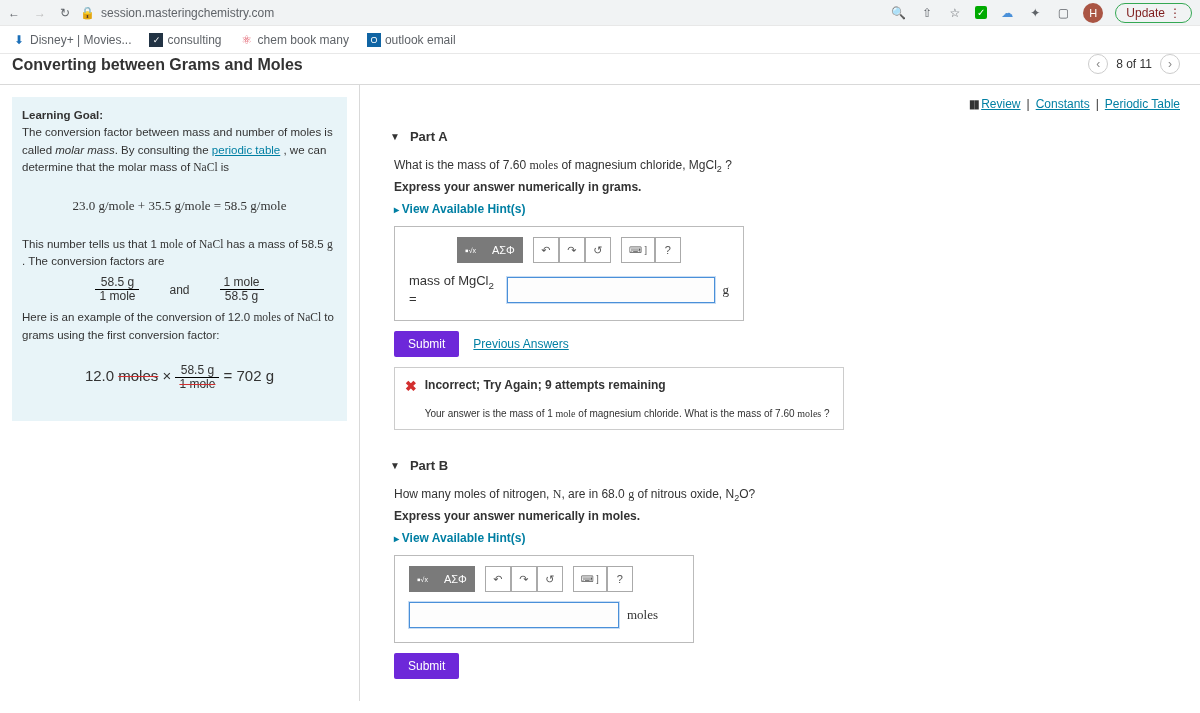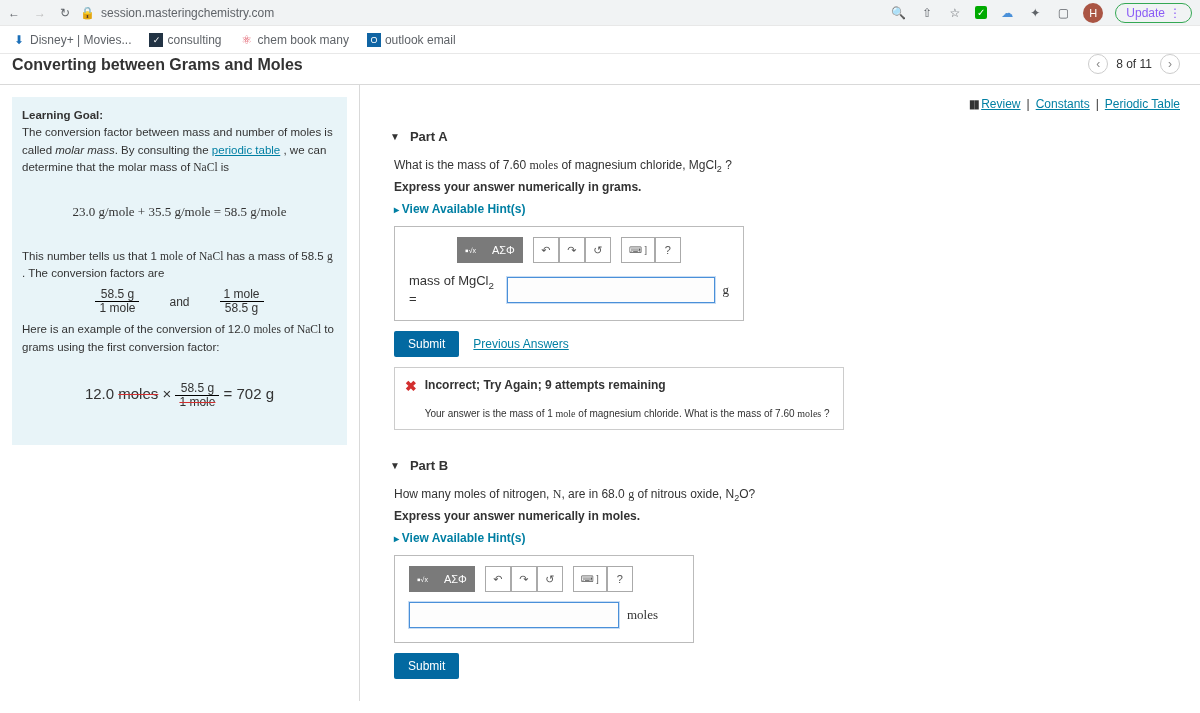--- a/index.html
+++ b/index.html
@@ -7,37 +7,37 @@
 .browser-bar{height:26px;background:#f1f3f4;display:flex;align-items:center;padding:0 8px;gap:10px;border-bottom:1px solid #e8e8e8}
 .nav-arrows{display:flex;gap:14px;align-items:center;color:#5f6368}
 .nav-arrows span{cursor:pointer}
 .url-bar{flex:1;display:flex;align-items:center;gap:6px;color:#5f6368;font-size:12px}
 .lock-icon{color:#5f6368}
 .url-text{color:#5f6368}
 .browser-right{display:flex;align-items:center;gap:12px}
 .ext-icon{width:16px;height:16px;display:inline-flex;align-items:center;justify-content:center;color:#5f6368}
 .check-ext{background:#0a0;color:#fff;border-radius:2px;font-size:10px;padding:1px 2px}
 .avatar-H{width:20px;height:20px;border-radius:50%;background:#a54;color:#fff;display:flex;align-items:center;justify-content:center;font-size:11px}
-.update-btn{border:1px solid #34a853;color:#8b5cf6;border-radius:12px;padding:2px 10px;font-size:12px;display:flex;align-items:center;gap:4px}
+.update-btn{border:1px solid #34a853;color:#7f1d1d;border-radius:12px;padding:2px 10px;font-size:12px;display:flex;align-items:center;gap:4px}
 .bookmarks{height:28px;display:flex;align-items:center;padding:0 12px;gap:18px;border-bottom:1px solid #e8e8e8;font-size:12px;color:#5f6368}
 .bm{display:flex;align-items:center;gap:4px;cursor:pointer}
 .bm-icon{width:14px;height:14px;display:inline-flex;align-items:center;justify-content:center}
 .page{padding:0}
 .crumb-row{padding:8px 12px}
 .breadcrumb{color:#007fa3;font-size:12px;font-weight:bold;cursor:pointer}
 .page-title{padding:2px 12px 10px;font-size:16px;font-weight:bold;color:#333}
 .title-row{display:flex;justify-content:space-between;align-items:flex-start;padding-right:20px;border-bottom:1px solid #d9d9d9}
 .pager{display:flex;align-items:center;gap:8px;font-size:12px;color:#333;margin-bottom:8px}
 .pager-btn{width:20px;height:20px;border:1px solid #ccc;border-radius:50%;display:flex;align-items:center;justify-content:center;color:#888;cursor:pointer}
 .content{display:flex}
 .left-col{width:360px;padding:12px;border-right:1px solid #d9d9d9;min-height:600px}
 .learning-box{background:#e8f4f8;padding:10px;font-size:11.5px;line-height:1.5;color:#333}
 .learning-box b{display:inline}
 .learning-box a{color:#007fa3;text-decoration:underline}
-.formula-center{text-align:center;margin:26px 0;font-family:'Times New Roman',serif;font-size:13px}
+.formula-center{text-align:center;margin:20px 0;font-family:'Times New Roman',serif;font-size:13px}
 .frac-row{display:flex;align-items:center;justify-content:center;gap:30px;margin:6px 0;font-family:'Times New Roman',serif;font-size:12px}
 .frac{display:inline-flex;flex-direction:column;text-align:center;line-height:1.1}
 .frac .n{border-bottom:1px solid #000;padding:0 4px}
 .frac .d{padding:0 4px}
 .right-col{flex:1;padding:12px 20px 12px 30px}
 .tools-row{display:flex;justify-content:flex-end;gap:2px;font-size:12px;color:#007fa3;margin-bottom:10px}
 .tools-row span{cursor:pointer}
 .sep{color:#333;margin:0 4px}
 .part-header{display:flex;align-items:center;gap:10px;font-size:13px;font-weight:bold;padding:8px 0;cursor:pointer}
 .tri{color:#333;font-size:10px}
@@ -50,21 +50,21 @@
 .ab-toolbar{display:flex;gap:0;margin-bottom:10px;justify-content:center}
 .ab-toolbar.left{justify-content:flex-start}
 .ab-btn{border:1px solid #aaa;background:#fff;color:#555;padding:4px 7px;font-size:11px;cursor:pointer;display:flex;align-items:center;justify-content:center;min-width:26px;height:26px}
 .ab-btn.active{background:#7a7a7a;color:#fff;border-color:#7a7a7a}
 .ab-sep{width:10px}
 .input-row{display:flex;align-items:center;gap:8px;font-family:'Times New Roman',serif;font-size:13px}
 .ans-input{border:1px solid #4a90d9;outline:1px solid rgba(74,144,217,.3);padding:4px;width:220px;height:26px;font-size:12px;background:#fdfdfd}
 .ans-input.b{width:210px}
 .unit{font-family:'Times New Roman',serif;font-size:13px}
 .submit-row{display:flex;align-items:center;gap:14px;margin:10px 0}
-.btn-submit{background:#0369a1;color:#fff;border:none;padding:6px 14px;font-size:12px;cursor:pointer;border-radius:2px}
+.btn-submit{background:#6d28d9;color:#fff;border:none;padding:6px 14px;font-size:12px;cursor:pointer;border-radius:2px}
 .prev-ans{color:#007fa3;font-size:12px;text-decoration:underline;cursor:pointer}
 .feedback{border:1px solid #ccc;padding:10px;margin:8px 0;width:450px;font-size:12px}
 .fb-row{display:flex;gap:8px;align-items:flex-start}
 .fb-x{color:#d32f2f;font-weight:bold;font-size:14px}
 .fb-title{font-weight:bold}
 .fb-msg{margin-top:16px;font-size:10px}
 .chem{font-family:'Times New Roman',serif}
 sub{font-size:0.75em}
 .strike{text-decoration:line-through;text-decoration-color:#d32f2f}
 .rev-icon{color:#333;letter-spacing:-2px}

